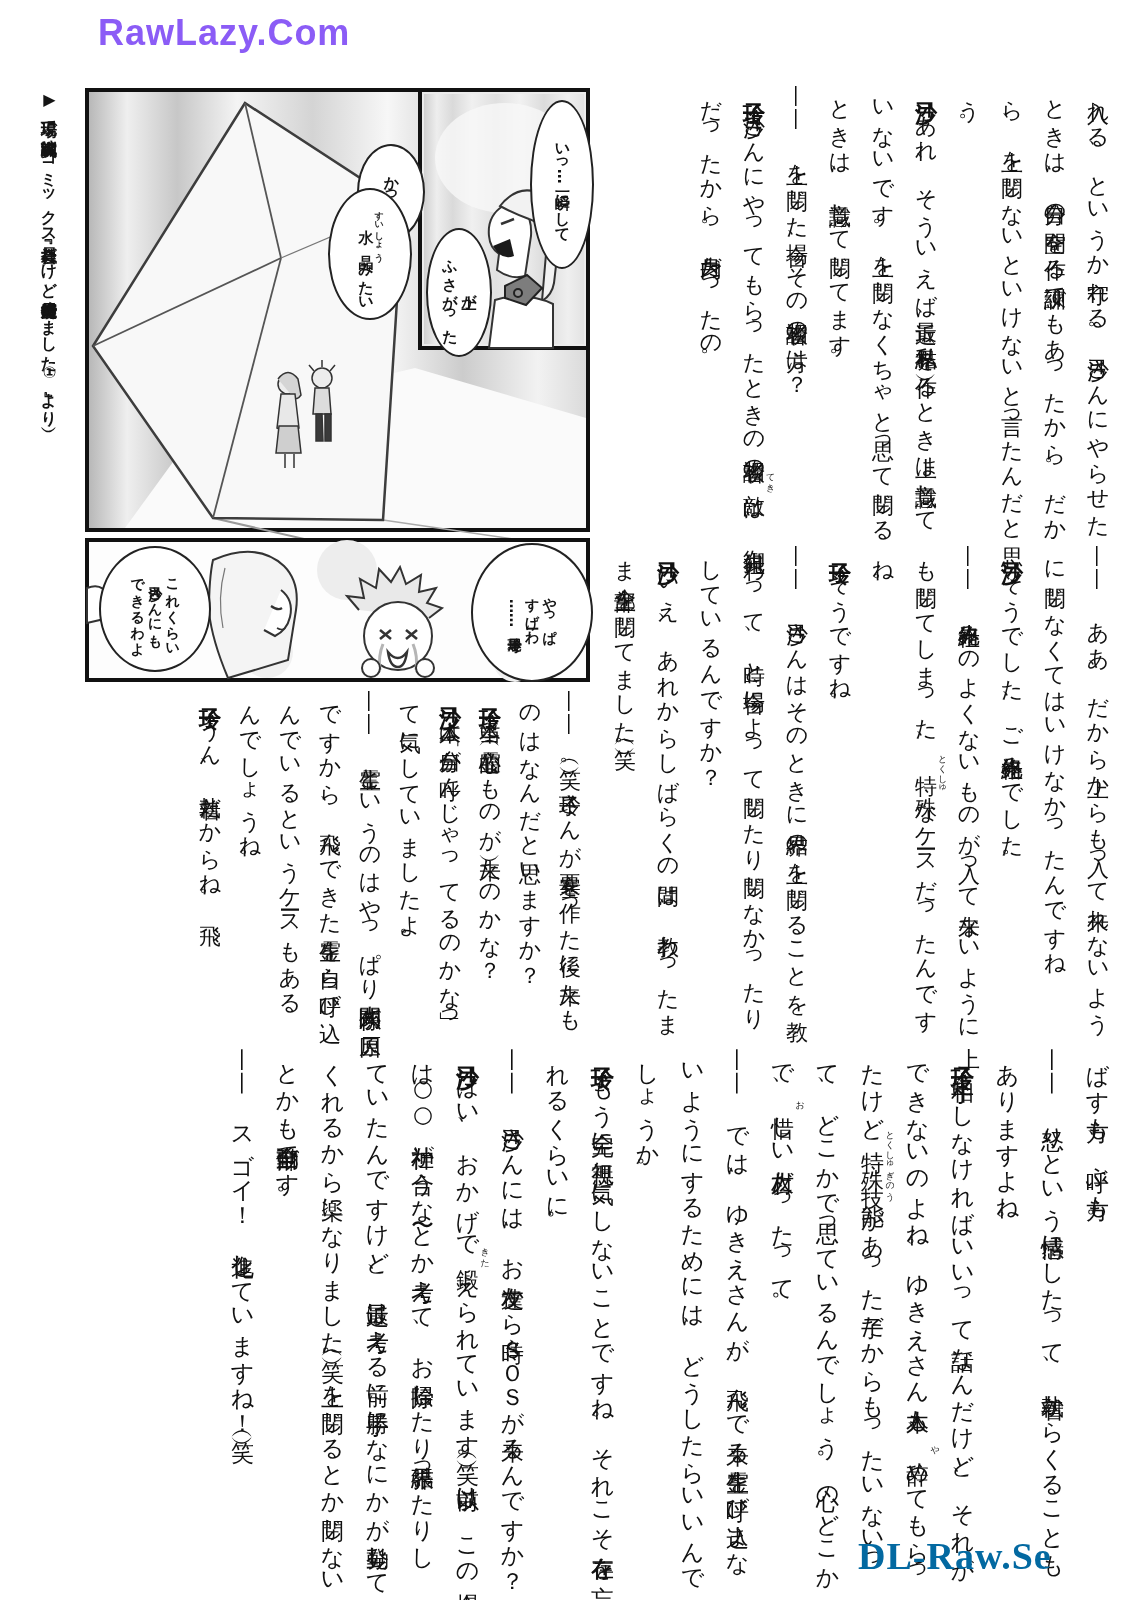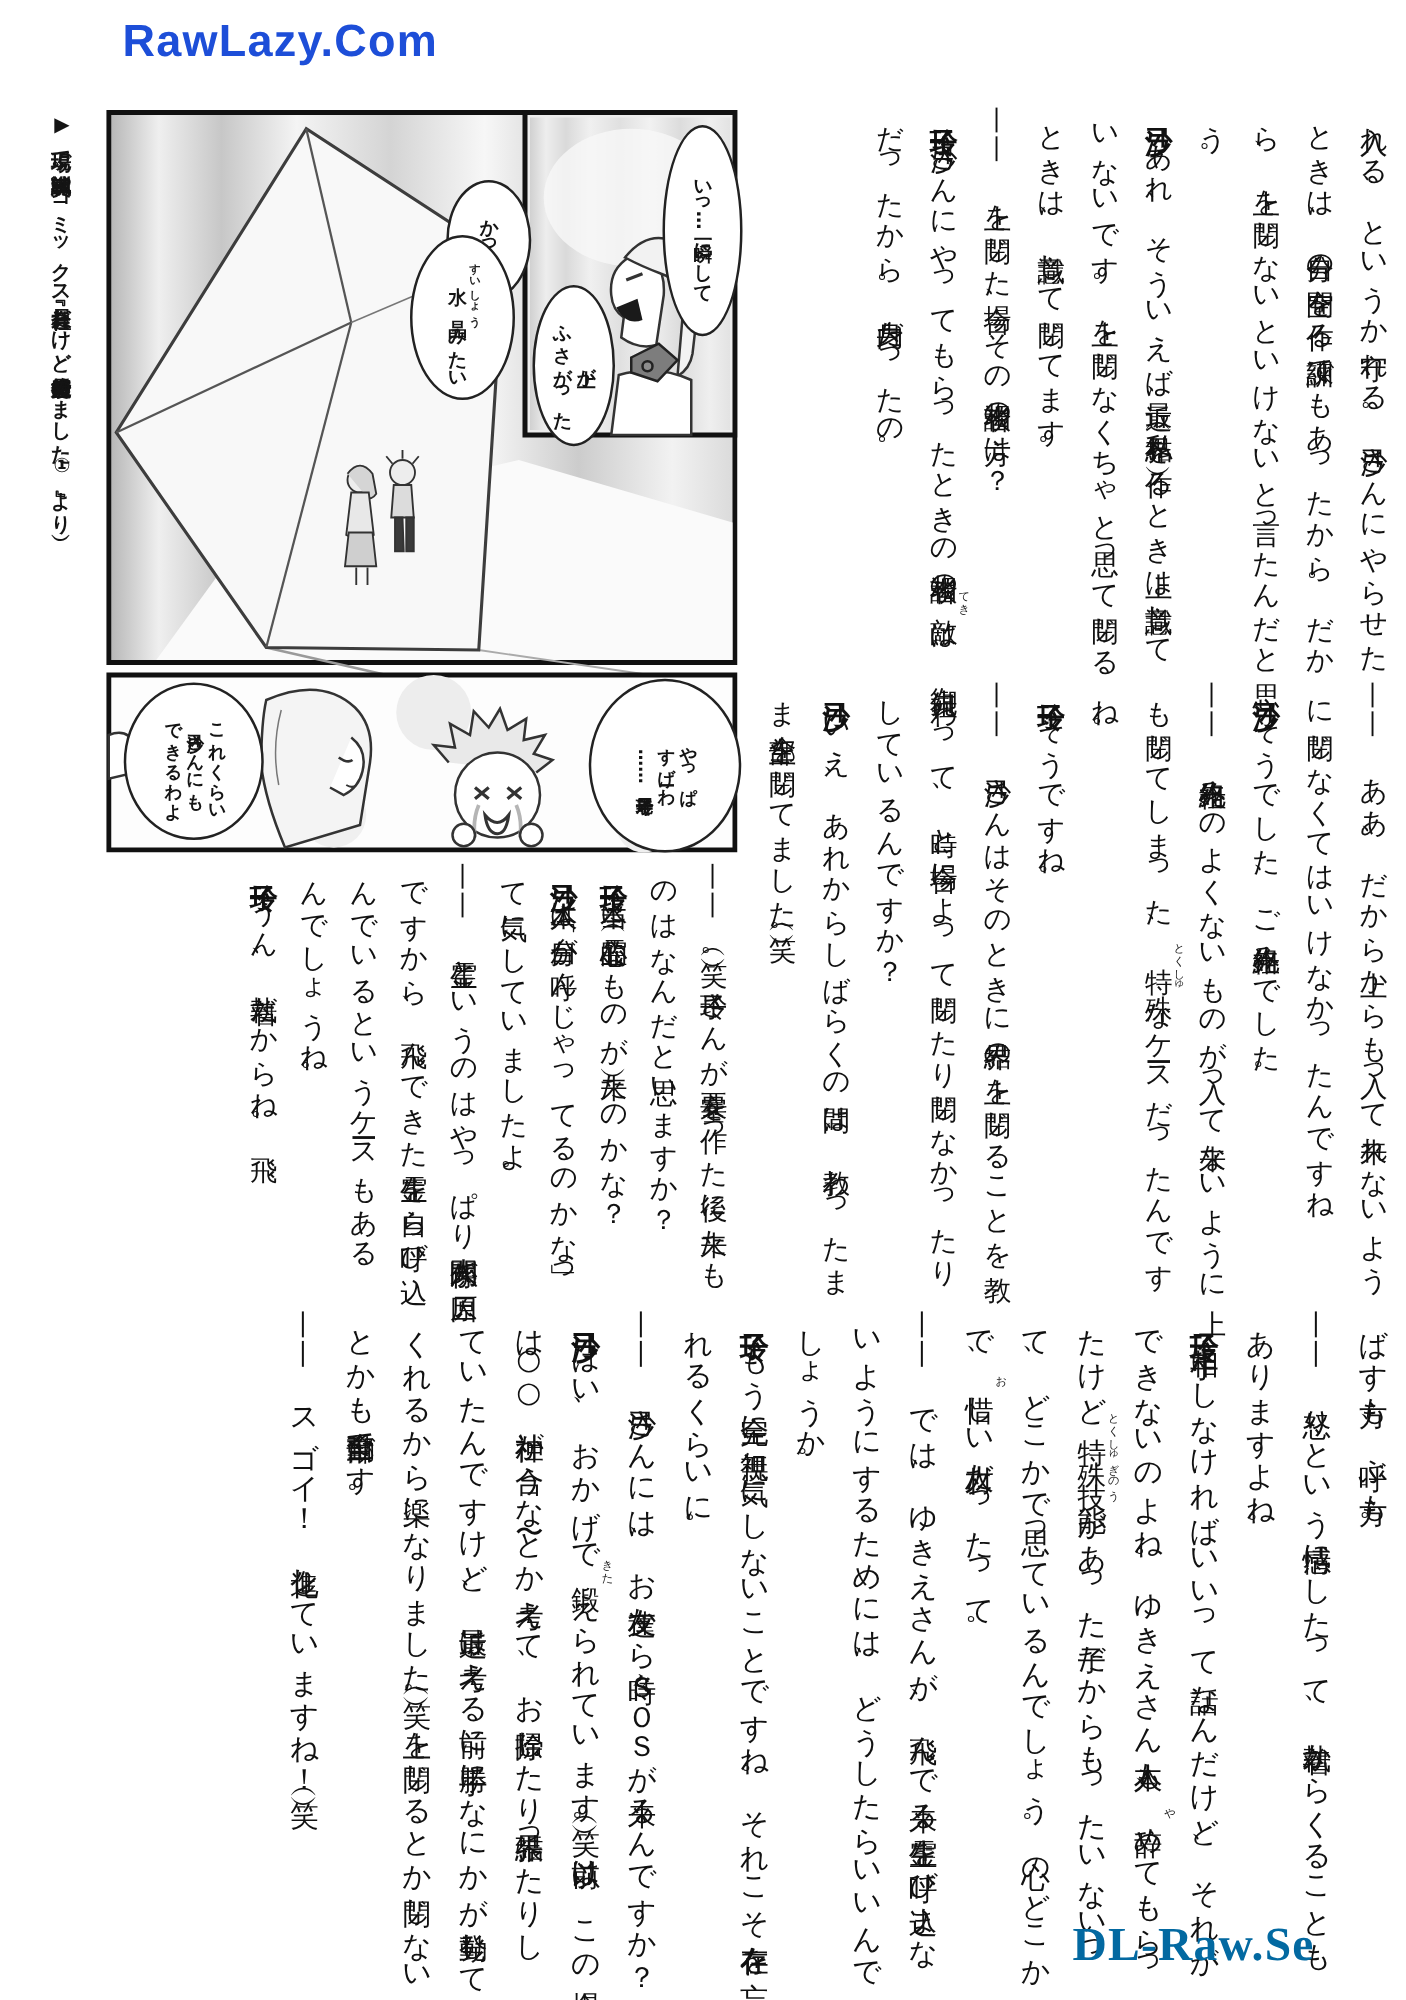--- a/index.html
+++ b/index.html
@@ -27,21 +27,21 @@
   .para{margin:0;padding:0;}
   .spk{font-weight:700;margin-inline-end:0.55em;}
   .spk.dash{font-weight:400;margin-inline-end:0.7em;}
   rt{font-size:9px;color:#222;letter-spacing:0;}
 </style>
 </head>
 <body>
 
 <div id="page">
 
-  <div class="wm-top" id="wm-top" style="color: #1d4ed8;">RawLazy.Com</div>
+  <div class="wm-top" id="wm-top" style="color: #8b5cf6;">RawLazy.Com</div>
 
   <div class="caption">▶現場で実戦訓練。（コミックス『会社員だけど霊能者修行始めました①』より）</div>
 
   <div class="panel-wrap">
     <svg class="panel-art" viewBox="0 0 505 594" xmlns="http://www.w3.org/2000/svg">
       <defs>
         <linearGradient id="g1" x1="0" y1="0" x2="1" y2="0">
           <stop offset="0" stop-color="#b5b5b5"></stop>
             <stop offset="0.08" stop-color="#efefef"></stop>
           <stop offset="0.18" stop-color="#c7c7c7"></stop>

